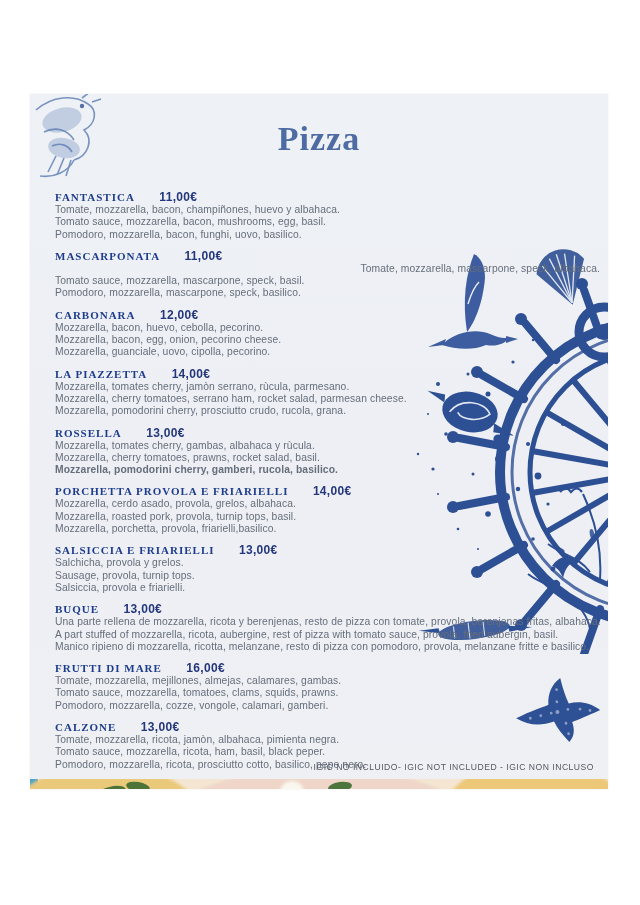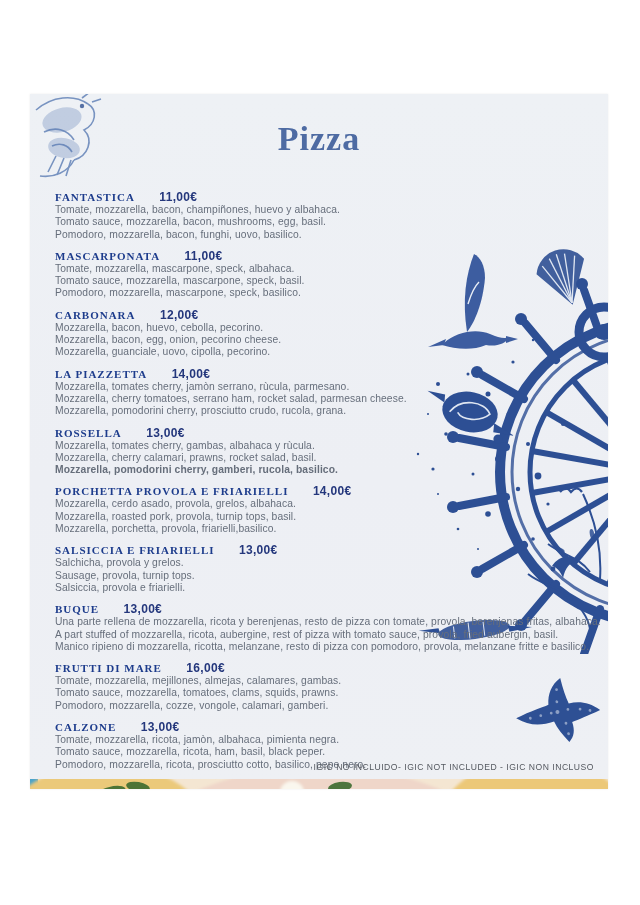--- a/index.html
+++ b/index.html
@@ -216,21 +216,21 @@
           <p class="desc" style="color: rgb(102, 110, 123);">Tomate, mozzarella, bacon, champiñones, huevo y albahaca.</p>
           <p class="desc" style="color: rgb(102, 110, 123);">Tomato sauce, mozzarella, bacon, mushrooms, egg, basil.</p>
           <p class="desc" style="color: rgb(102, 110, 123);">Pomodoro, mozzarella, bacon, funghi, uovo, basilico.</p>
         </section>
 
         <section class="item">
           <div class="item-head">
             <span class="item-name" style="color: rgb(29, 60, 140);">MASCARPONATA</span>
             <span class="item-price" style="color: rgb(36, 55, 124);">11,00€</span>
           </div>
-          <p class="desc" style="color: rgb(102, 110, 123);">Tomate, mozzarella, mascarpone, speck, albahaca.</p>
+          <p class="desc" style="color: rgb(102, 110, 123); text-align: right;">Tomate, mozzarella, mascarpone, speck, albahaca.</p>
           <p class="desc" style="color: rgb(102, 110, 123);">Tomato sauce, mozzarella, mascarpone, speck, basil.</p>
           <p class="desc" style="color: rgb(102, 110, 123);">Pomodoro, mozzarella, mascarpone, speck, basilico.</p>
         </section>
 
         <section class="item">
           <div class="item-head">
             <span class="item-name" style="color: rgb(29, 60, 140);">CARBONARA</span>
             <span class="item-price" style="color: rgb(36, 55, 124);">12,00€</span>
           </div>
           <p class="desc" style="color: rgb(102, 110, 123);">Mozzarella, bacon, huevo, cebolla, pecorino.</p>
@@ -247,21 +247,21 @@
           <p class="desc" style="color: rgb(102, 110, 123);">Mozzarella, cherry tomatoes, serrano ham, rocket salad, parmesan cheese.</p>
           <p class="desc" style="color: rgb(102, 110, 123);">Mozzarella, pomodorini cherry, prosciutto crudo, rucola, grana.</p>
         </section>
 
         <section class="item">
           <div class="item-head">
             <span class="item-name" style="color: rgb(29, 60, 140);">ROSSELLA</span>
             <span class="item-price" style="color: rgb(36, 55, 124);">13,00€</span>
           </div>
           <p class="desc" style="color: rgb(102, 110, 123);">Mozzarella, tomates cherry, gambas, albahaca y rùcula.</p>
-          <p class="desc" style="color: rgb(102, 110, 123);">Mozzarella, cherry calamari, prawns, rocket salad, basil.</p>
+          <p class="desc" style="color: rgb(102, 110, 123);">Mozzarella, cherry tomatoes, prawns, rocket salad, basil.</p>
           <p class="desc" style="color: rgb(102, 110, 123); font-weight: bold;">Mozzarella, pomodorini cherry, gamberi, rucola, basilico.</p>
         </section>
 
         <section class="item">
           <div class="item-head">
             <span class="item-name" style="color: rgb(29, 60, 140);">PORCHETTA PROVOLA E FRIARIELLI</span>
             <span class="item-price" style="color: rgb(36, 55, 124);">14,00€</span>
           </div>
           <p class="desc" style="color: rgb(102, 110, 123);">Mozzarella, cerdo asado, provola, grelos, albahaca.</p>
           <p class="desc" style="color: rgb(102, 110, 123);">Mozzarella, roasted pork, provola, turnip tops, basil.</p>

